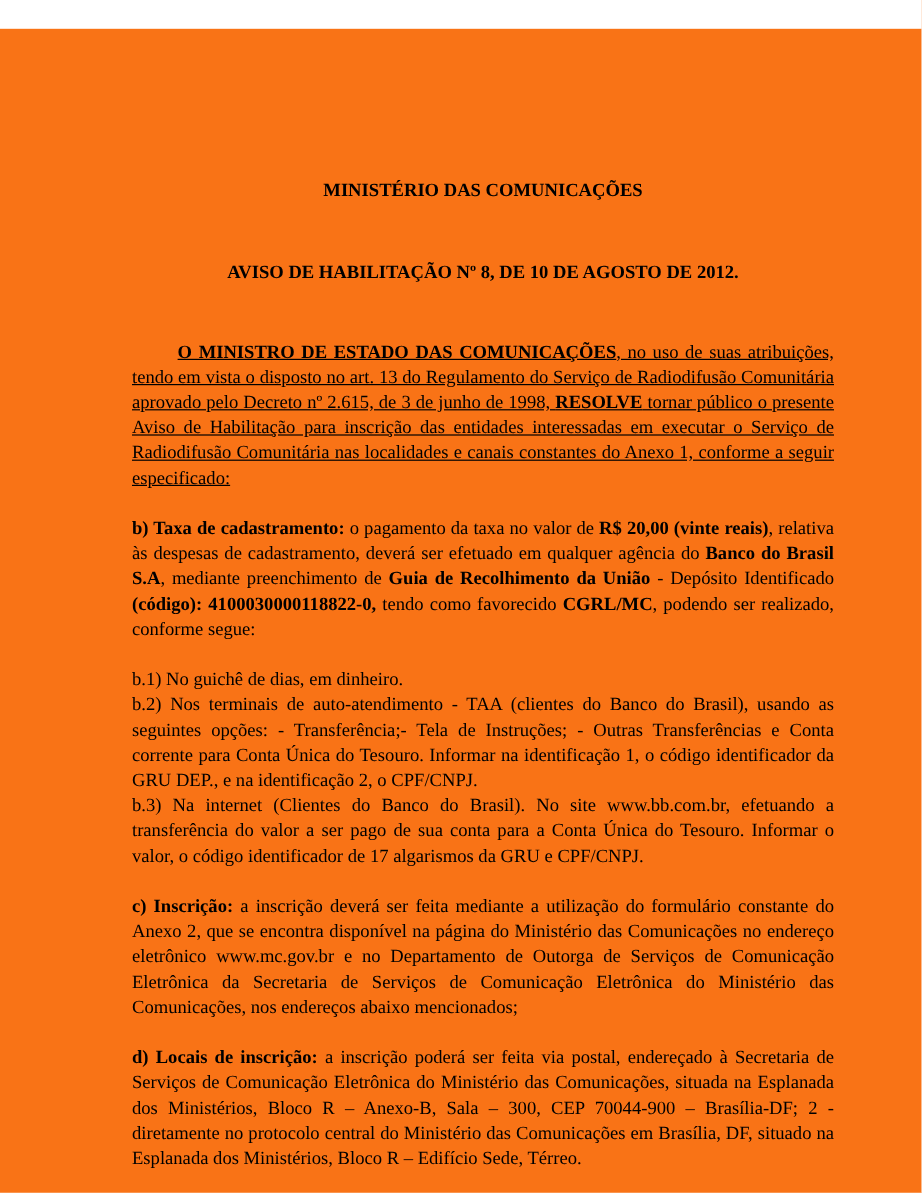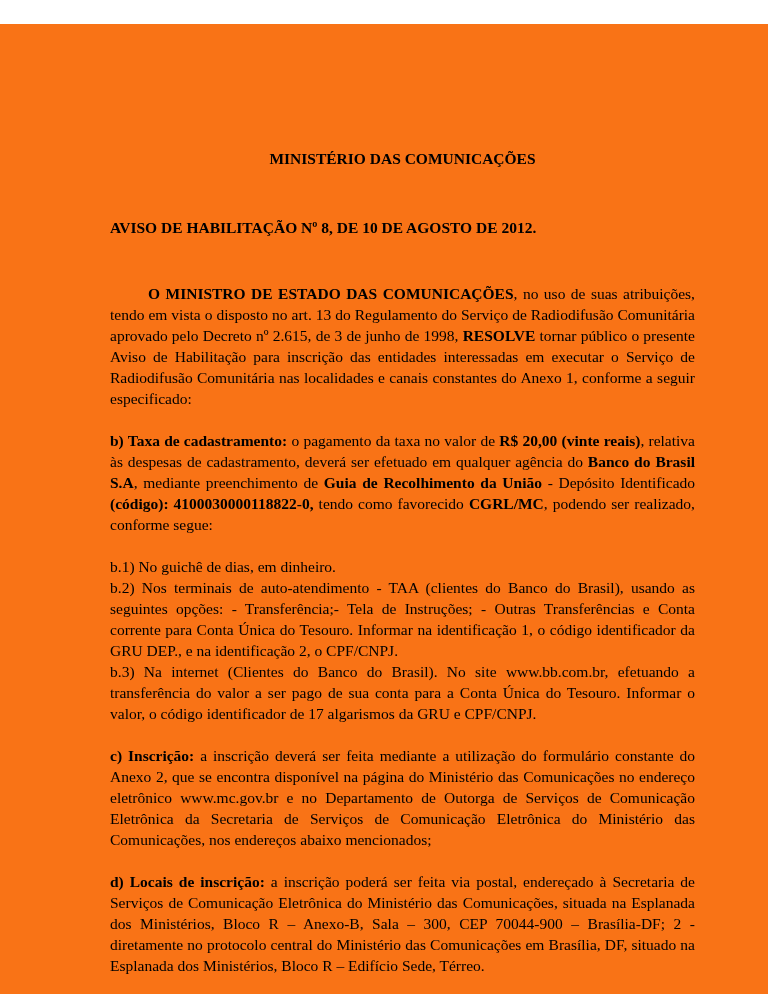--- a/index.html
+++ b/index.html
@@ -24,32 +24,34 @@
     line-height: 21px;
     overflow: hidden;
     margin-top: 24px;
   }
   .doc-title {
     text-align: center;
     font-weight: bold;
     margin: 0 0 48px 0;
   }
   .doc-heading {
+    text-align: center;
     font-weight: bold;
     margin: 0 0 45px 0;
   }
   p.para {
     margin: 0;
     text-align: justify;
   }
   p.para.gap-after {
     margin-bottom: 21px;
   }
   p.para.first-indent {
     text-indent: 38px;
+    text-decoration: underline;
   }
   b { font-weight: bold; }
 </style>
 </head>
 <body>
 
 <div class="page">
 
   <div class="doc-title">MINISTÉRIO DAS COMUNICAÇÕES</div>
 

